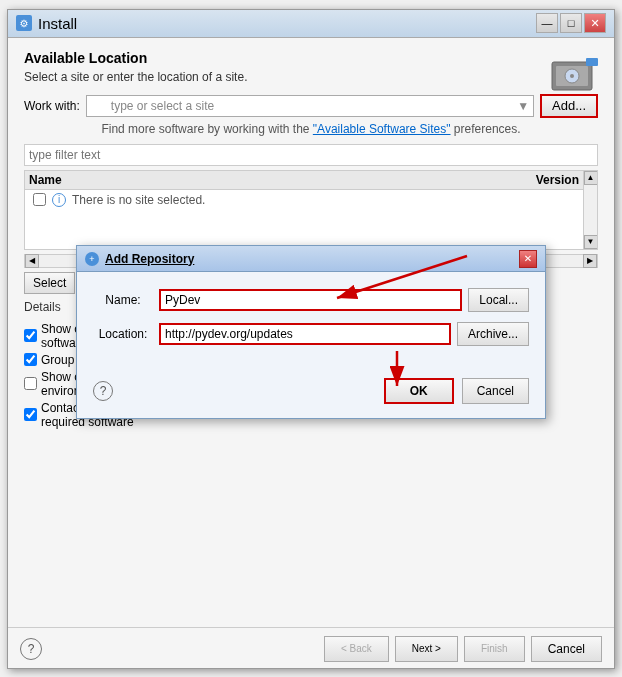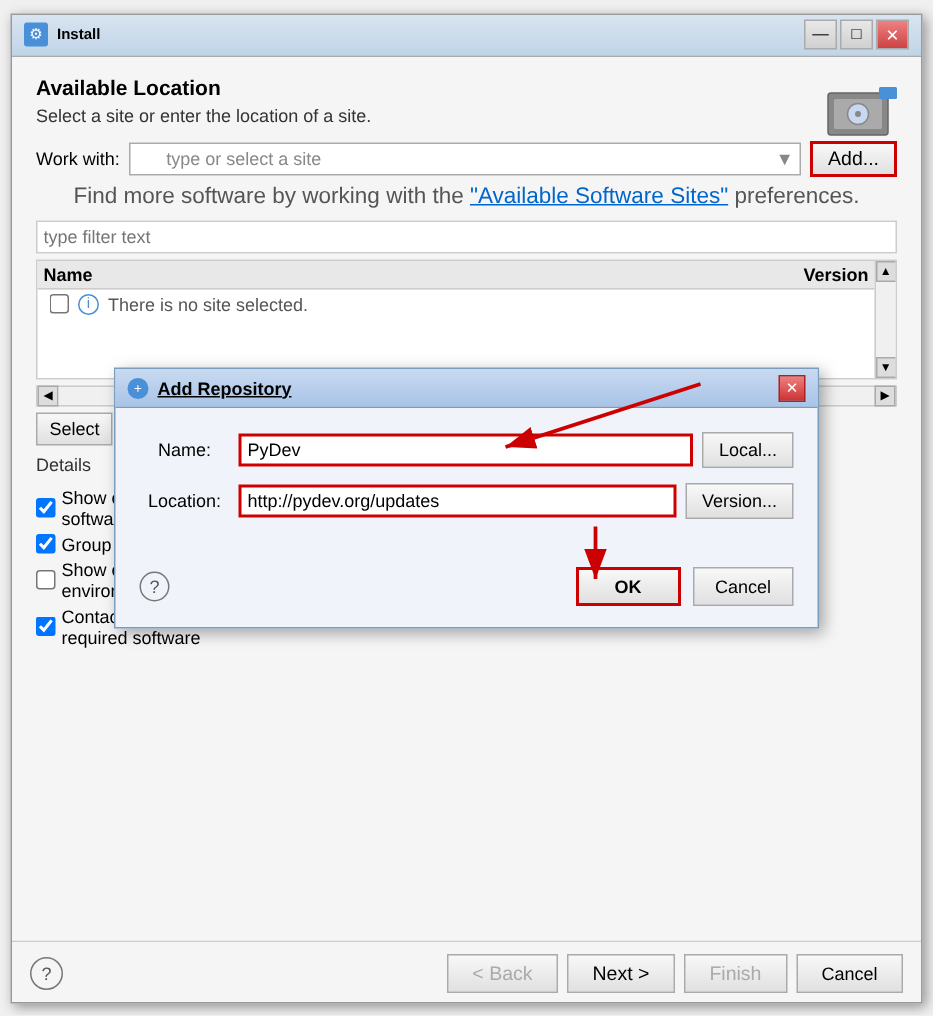--- a/index.html
+++ b/index.html
@@ -38,22 +38,22 @@
       background: #4a90d9;
       border-radius: 2px;
       display: flex;
       align-items: center;
       justify-content: center;
       color: white;
       font-size: 10px;
     }
     .title-bar-text {
       flex: 1;
-      font-size: 10px;
-      font-weight: bold;
+      font-size: 15px;
+      font-weight: normal;
       color: #000;
     }
     .title-bar-controls {
       display: flex;
       gap: 2px;
     }
     .title-bar-btn {
       width: 22px;
       height: 20px;
       background: linear-gradient(to bottom, #e8e8e8, #d0d0d0);
@@ -122,21 +122,21 @@
     .add-btn {
       height: 24px;
       padding: 0 10px;
       background: linear-gradient(to bottom, #f8f8f8, #e0e0e0);
       border: 2px solid #cc0000;
       font-size: 13px;
       cursor: pointer;
       white-space: nowrap;
     }
     .find-more {
-      font-size: 15px;
+      font-size: 12px;
       color: #555;
       margin-bottom: 8px;
       text-align: center;
     }
     .find-more a {
       color: #0066cc;
       text-decoration: underline;
     }
     .filter-input {
       width: 100%;
@@ -290,21 +290,21 @@
       gap: 6px;
       padding: 8px 0 6px 0;
       border-top: 1px solid #ccc;
       background: #f5f5f5;
     }
     .nav-btn {
       height: 26px;
       padding: 0 16px;
       background: linear-gradient(to bottom, #f8f8f8, #e0e0e0);
       border: 1px solid #aaa;
-      font-size: 13px;
+      font-size: 10px;
       cursor: pointer;
     }
     .nav-btn.disabled {
       color: #aaa;
     }
     .cancel-btn {
       height: 26px;
       padding: 0 16px;
       background: linear-gradient(to bottom, #f8f8f8, #e0e0e0);
       border: 1px solid #aaa;
@@ -577,21 +577,21 @@
         </div>
         <div class="modal-body">
           <div class="modal-field-row">
             <span class="modal-field-label">Name:</span>
             <input class="modal-field-input" type="text" value="PyDev" style="">
             <button class="modal-field-btn">Local...</button>
           </div>
           <div class="modal-field-row">
             <span class="modal-field-label">Location:</span>
             <input class="modal-field-input" type="text" value="http://pydev.org/updates" style="">
-            <button class="modal-field-btn">Version...</button>
+            <button class="modal-field-btn">Archive...</button>
           </div>
         </div>
         <div class="modal-bottom">
           <div class="modal-help-icon">?</div>
           <div class="modal-btn-area">
             <button class="modal-ok-btn">OK</button>
             <button class="modal-cancel-btn">Cancel</button>
           </div>
         </div>
 

